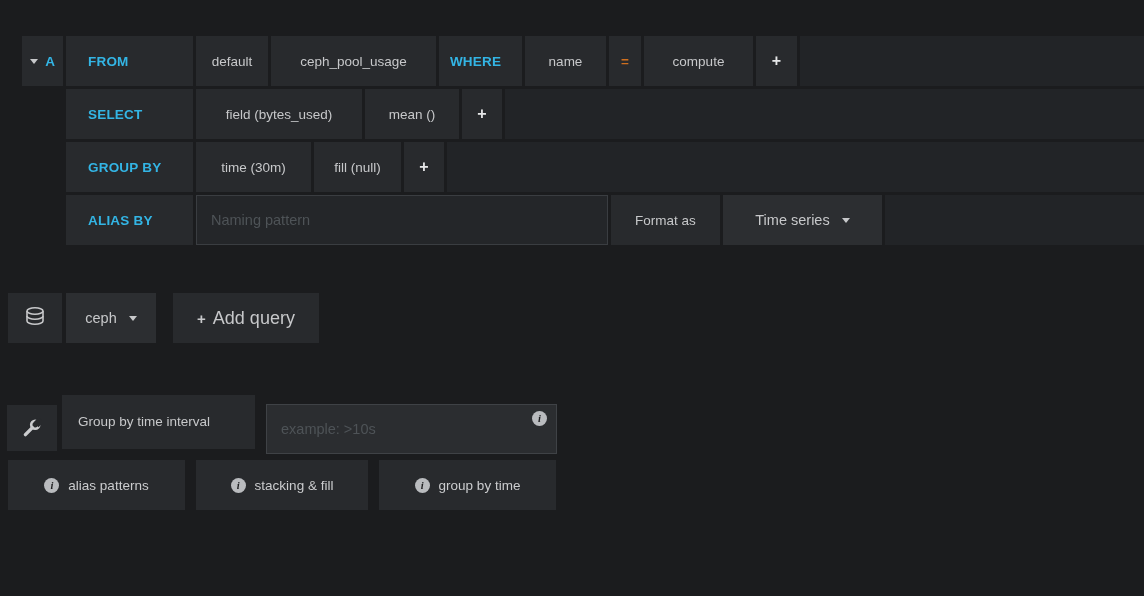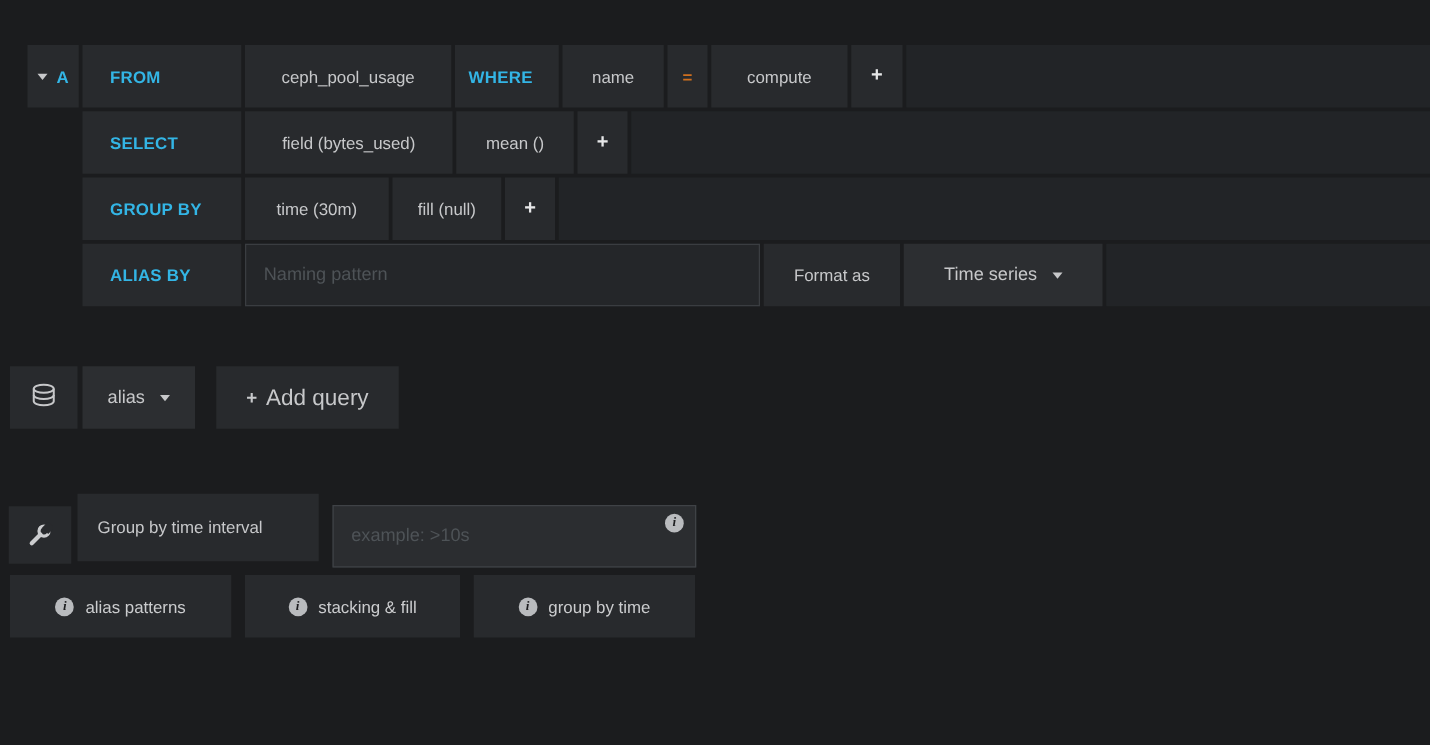--- a/index.html
+++ b/index.html
@@ -119,20 +119,21 @@
 
 
   <div class="query-area">
 
     <div class="qrow">
       <div class="cell ref-cell">
         <span class="caret"></span>
         <span class="ref-label">A</span>
       </div>
       <div class="cell kw">FROM</div>
+      <div class="cell" style="width:72px">default</div>
       <div class="cell" style="width:165px">ceph_pool_usage</div>
       <div class="cell kw" style="width:83px; padding-left:0; justify-content:center;">WHERE</div>
       <div class="cell" style="width:81px">name</div>
       <div class="cell op" style="width:32px">=</div>
       <div class="cell" style="width:109px">compute</div>
       <div class="cell plus-cell" style="width:41px">+</div>
       <div class="filler"></div>
     </div>
 
     <div class="qrow">
@@ -170,21 +171,21 @@
     <div class="cell icon-cell">
       <svg class="glyph" width="22" height="24" viewBox="0 0 22 24">
         <g fill="none" stroke="#c7c8ca" stroke-width="1.6">
           <ellipse cx="11" cy="5" rx="8" ry="3.2"></ellipse>
           <path d="M3 5 v5 c0 1.8 3.6 3.2 8 3.2 s8 -1.4 8 -3.2 v-5"></path>
           <path d="M3 10 v5 c0 1.8 3.6 3.2 8 3.2 s8 -1.4 8 -3.2 v-5"></path>
         </g>
       </svg>
     </div>
     <div class="cell ds-select dropdown-cell">
-      <span style="font-size:14.5px">alias</span>
+      <span style="font-size:14.5px">ceph</span>
       <span class="caret"></span>
     </div>
     <div class="cell add-query">
       <span class="plus-glyph">+</span>
       <span style="font-size:18px">Add query</span>
     </div>
   </div>
 
   <div class="opt-row">
     <div class="cell wrench-cell">

